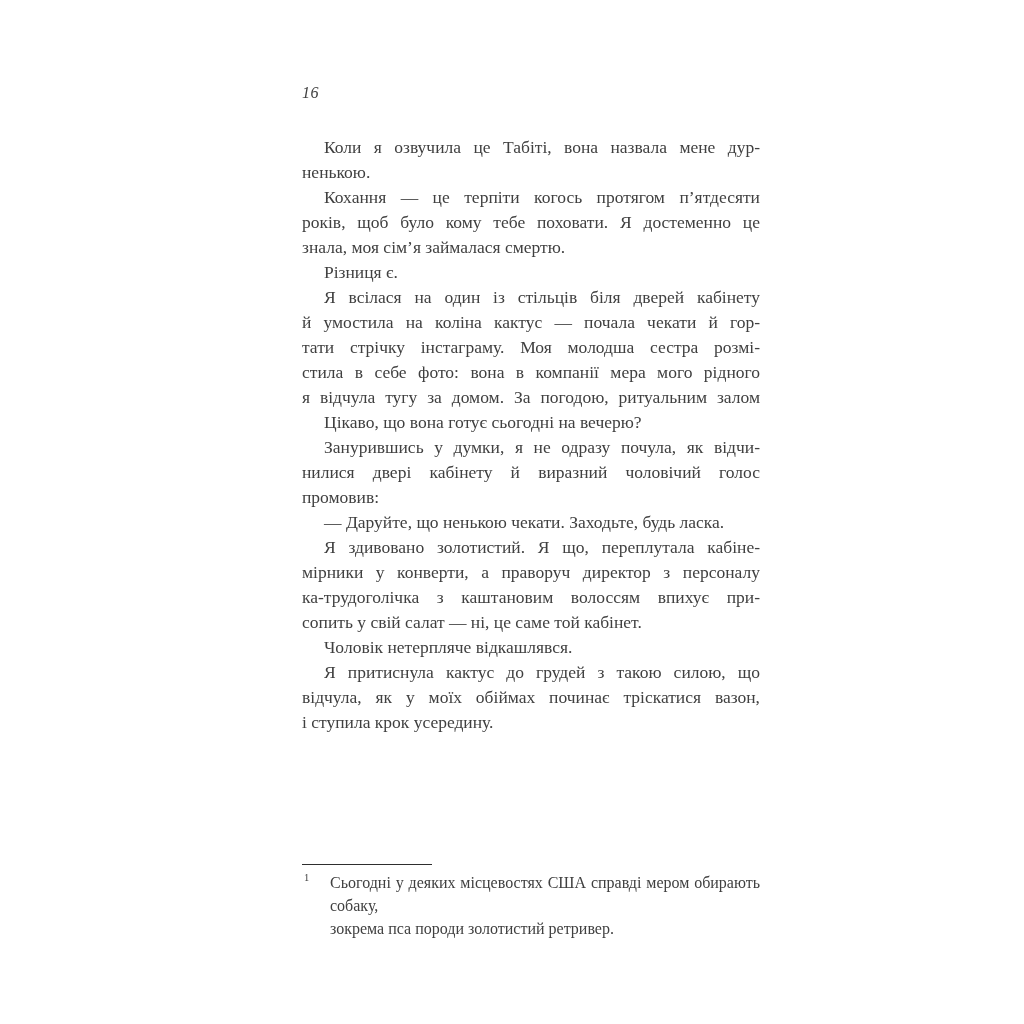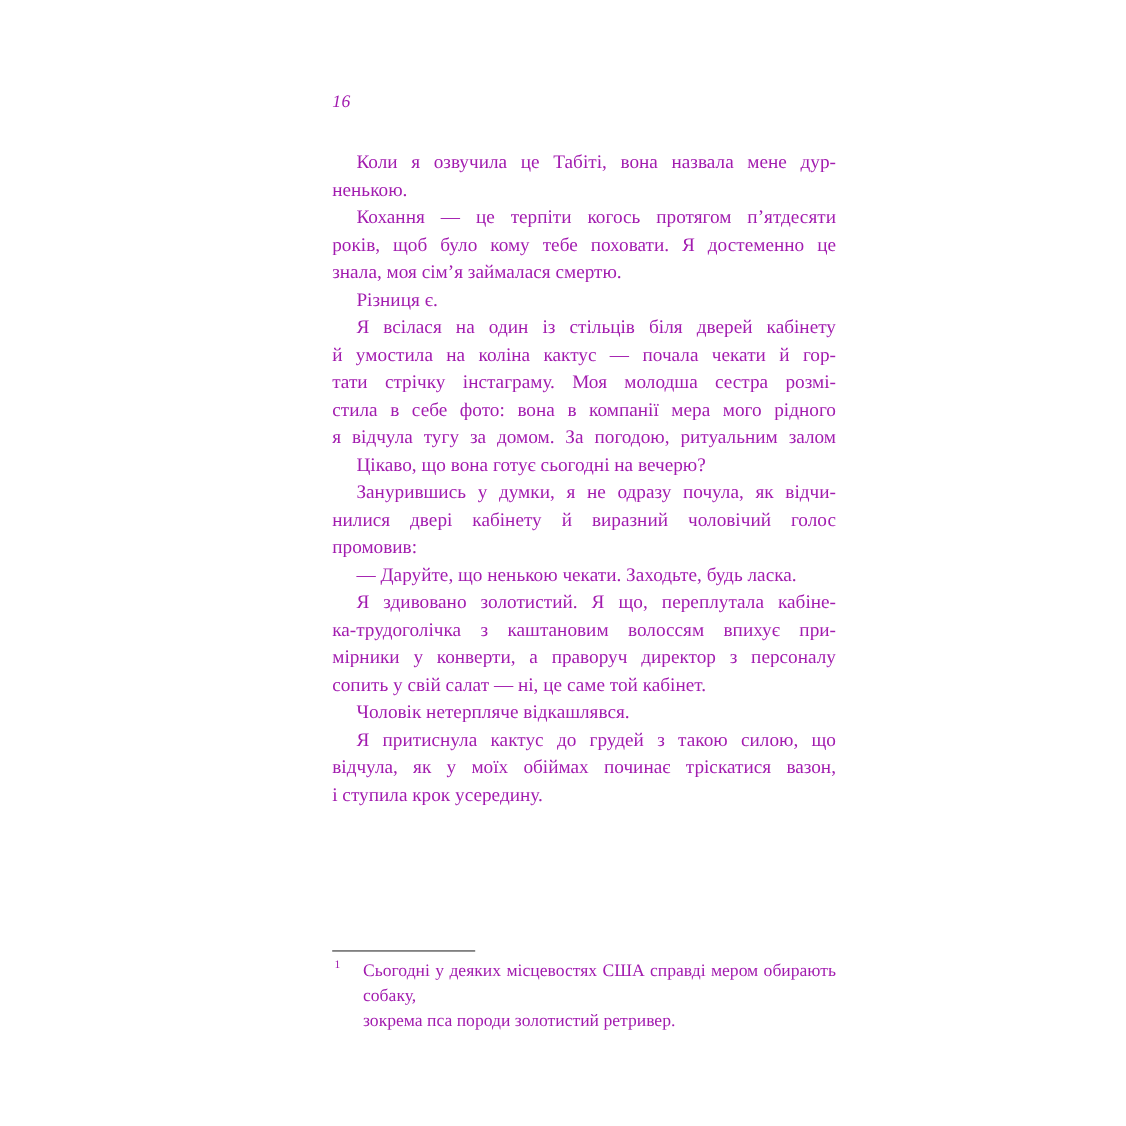--- a/index.html
+++ b/index.html
@@ -1,20 +1,20 @@
 <!DOCTYPE html>
 <html><head>
 <meta charset="utf-8">
 <style>
   html,body{margin:0;padding:0;background:#ffffff;}
   .page{
     position:relative;
     width:1024px;height:1024px;
     background:#ffffff;
-    color:#a21caf;
+    color:#404040;
     font-family:"Liberation Serif","DejaVu Serif",serif;
     overflow:hidden;
   }
   .page-number{
     position:absolute;
     left:302px;top:84px;
     font-size:16px;
     font-style:italic;
     letter-spacing:0.5px;
   }
@@ -85,22 +85,22 @@
       <div>
         <div class="line indent just">Занурившись у думки, я не одразу почула, як відчи-</div>
         <div class="line just">нилися двері кабінету й виразний чоловічий голос</div>
         <div class="line">промовив:</div>
       </div>
       <div>
         <div class="line indent">— Даруйте, що ненькою чекати. Заходьте, будь ласка.</div>
       </div>
       <div>
         <div class="line indent just">Я здивовано золотистий. Я що, переплутала кабіне-</div>
+        <div class="line just">мірники у конверти, а праворуч директор з персоналу</div>
         <div class="line just">ка-трудоголічка з каштановим волоссям впихує при-</div>
-        <div class="line just">мірники у конверти, а праворуч директор з персоналу</div>
         <div class="line">сопить у свій салат — ні, це саме той кабінет.</div>
       </div>
       <div>
         <div class="line indent">Чоловік нетерпляче відкашлявся.</div>
       </div>
       <div>
         <div class="line indent just">Я притиснула кактус до грудей з такою силою, що</div>
         <div class="line just">відчула, як у моїх обіймах починає тріскатися вазон,</div>
         <div class="line">і ступила крок усередину.</div>
       </div>

